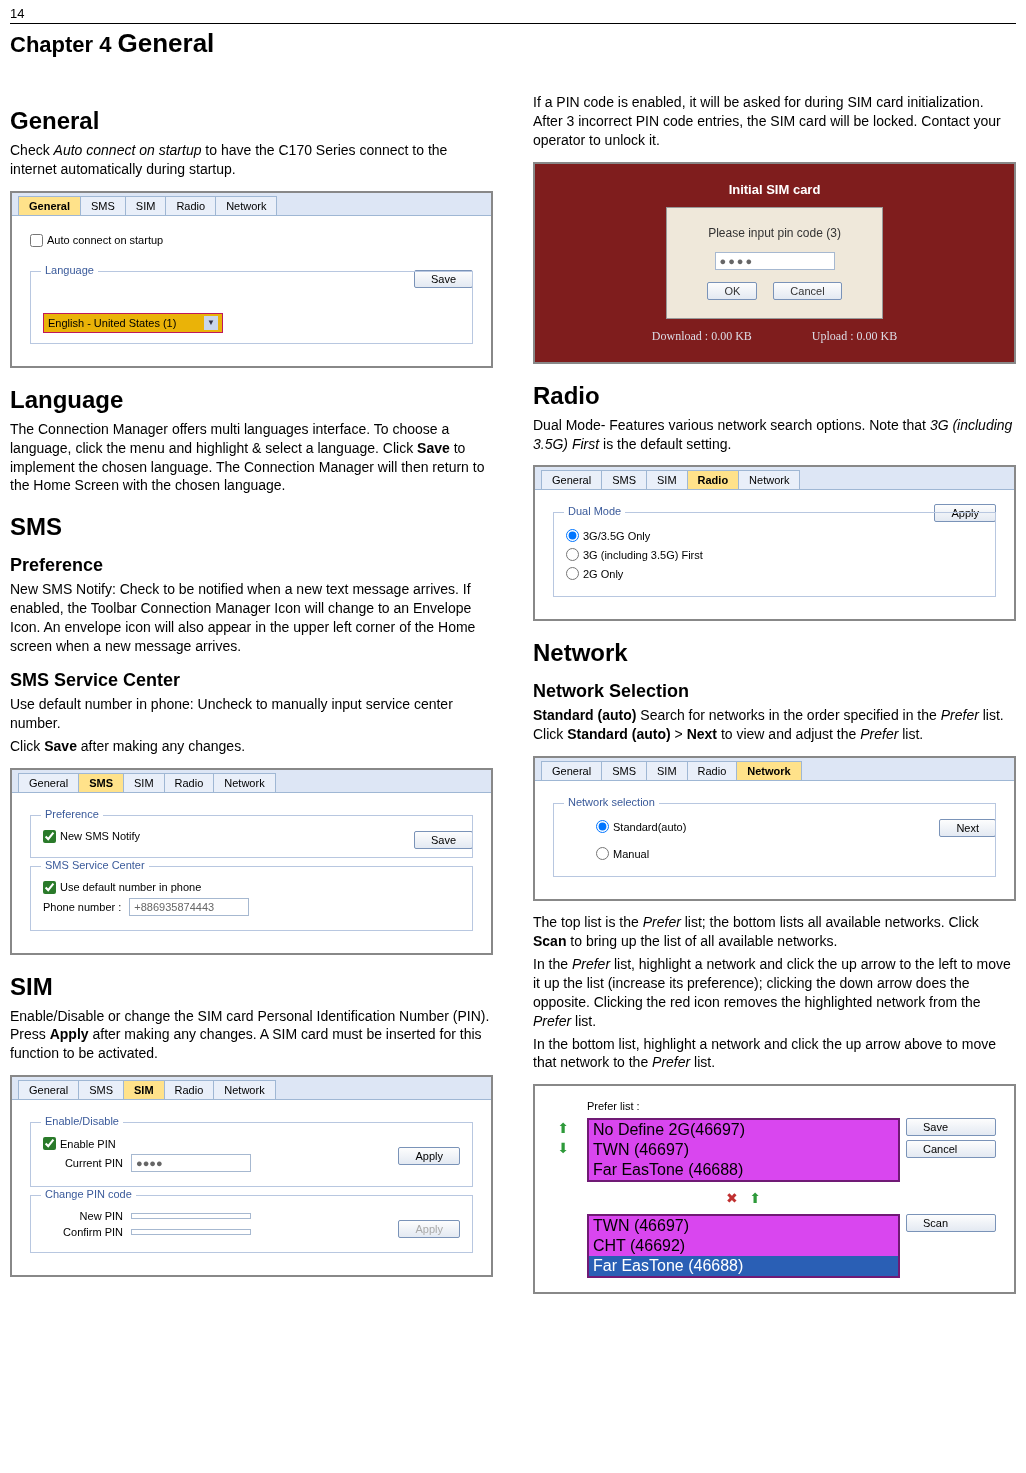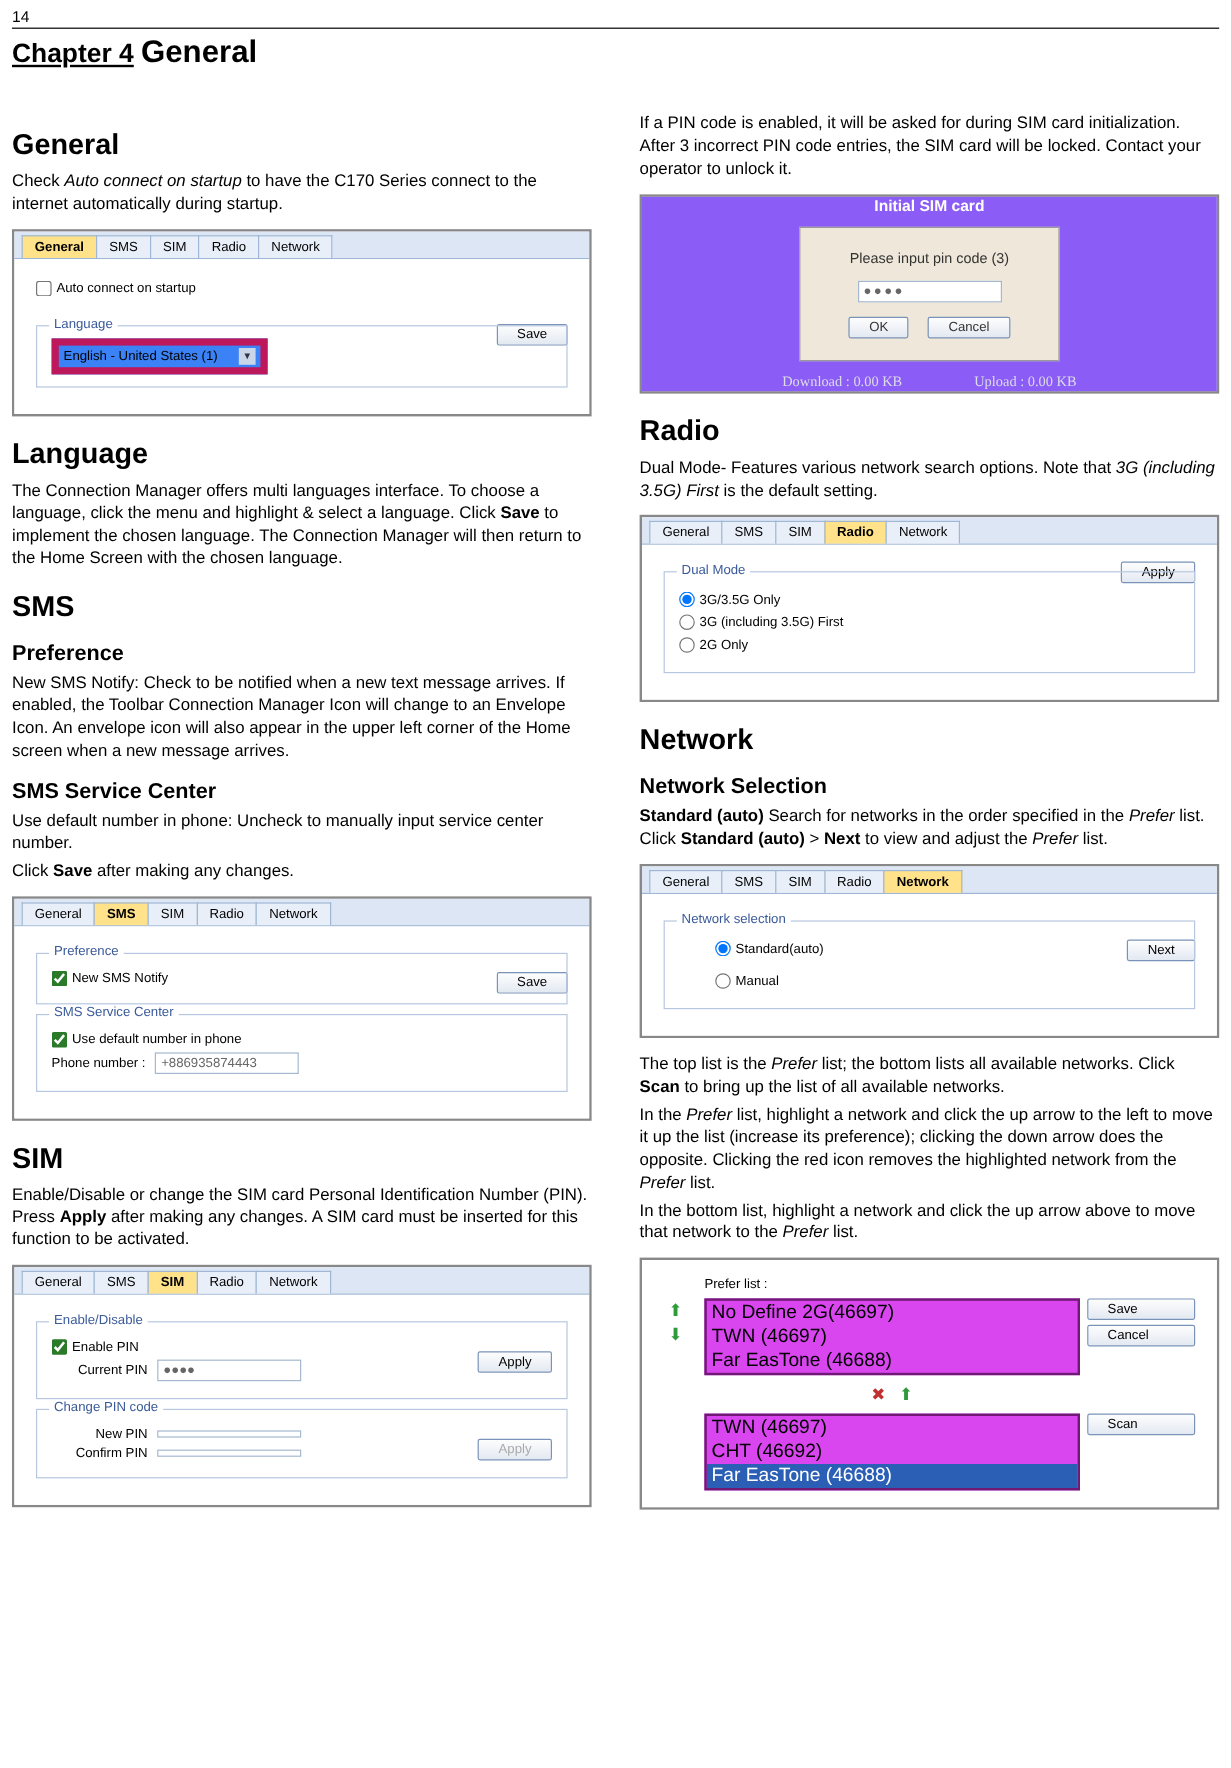--- a/index.html
+++ b/index.html
@@ -7,21 +7,21 @@
     font-family: Arial, Helvetica, sans-serif;
     font-size: 14px;
     color: #000;
     background: #fff;
     width: 1026px;
     padding: 0 10px 20px 10px;
   }
   .page-num { font-size: 13px; margin: 6px 0 2px 0; }
   .hr-top { border: none; border-top: 1px solid #000; margin-bottom: 4px; }
   .chapter-line { display: flex; align-items: baseline; gap: 6px; margin-bottom: 30px; }
-  .chapter-label { font-size: 22px; font-weight: bold; text-decoration: underline; }
+  .chapter-label { font-size: 22px; font-weight: bold; }
   .chapter-title { font-size: 26px; font-weight: bold; }
   .columns { display: flex; gap: 40px; justify-content: space-between; }
   .col { flex: 1; min-width: 0; }
   h2 { font-size: 24px; font-weight: bold; margin: 18px 0 6px 0; }
   h3 { font-size: 18px; font-weight: bold; margin: 14px 0 4px 0; }
   p { font-size: 14px; line-height: 1.35; margin: 4px 0; }
   .bold { font-weight: bold; }
   .italic { font-style: italic; }
 
   
@@ -93,46 +93,48 @@
   .input-box {
     border: 1px solid #a6b8d0;
     padding: 2px 4px;
     min-width: 120px;
     display: inline-block;
     font-size: 11px;
     background: #fff;
     color: #666;
   }
   .select-box {
-    border: 6px solid #be185d;
+    border: 1px solid #be185d;
     padding: 2px 4px;
     display: inline-flex;
     align-items: center;
     justify-content: space-between;
     min-width: 180px;
     font-size: 11px;
-    background: #3b82f6;
+    background: #eab308;
+    margin-top: 31px;
   }
   .select-box .arrow {
     width: 14px; height: 14px;
     background: #c9d6ea;
     display: inline-flex;
     align-items: center;
     justify-content: center;
     font-size: 8px;
     color: #334;
     margin-left: 6px;
   }
   .row { display: flex; align-items: center; gap: 8px; margin: 4px 0; font-size: 11px; }
   .row label { min-width: 80px; text-align: right; }
 
   
   .dark-fig {
-    background: #8b5cf6;
+    background: #7f1d1d;
     color: #fff;
+    padding: 18px;
     display: flex;
     flex-direction: column;
     align-items: center;
     gap: 10px;
   }
   .dark-title { font-size: 13px; font-weight: bold; color: #fff; }
   .dialog {
     background: #efe8da;
     color: #333;
     padding: 18px 40px;

